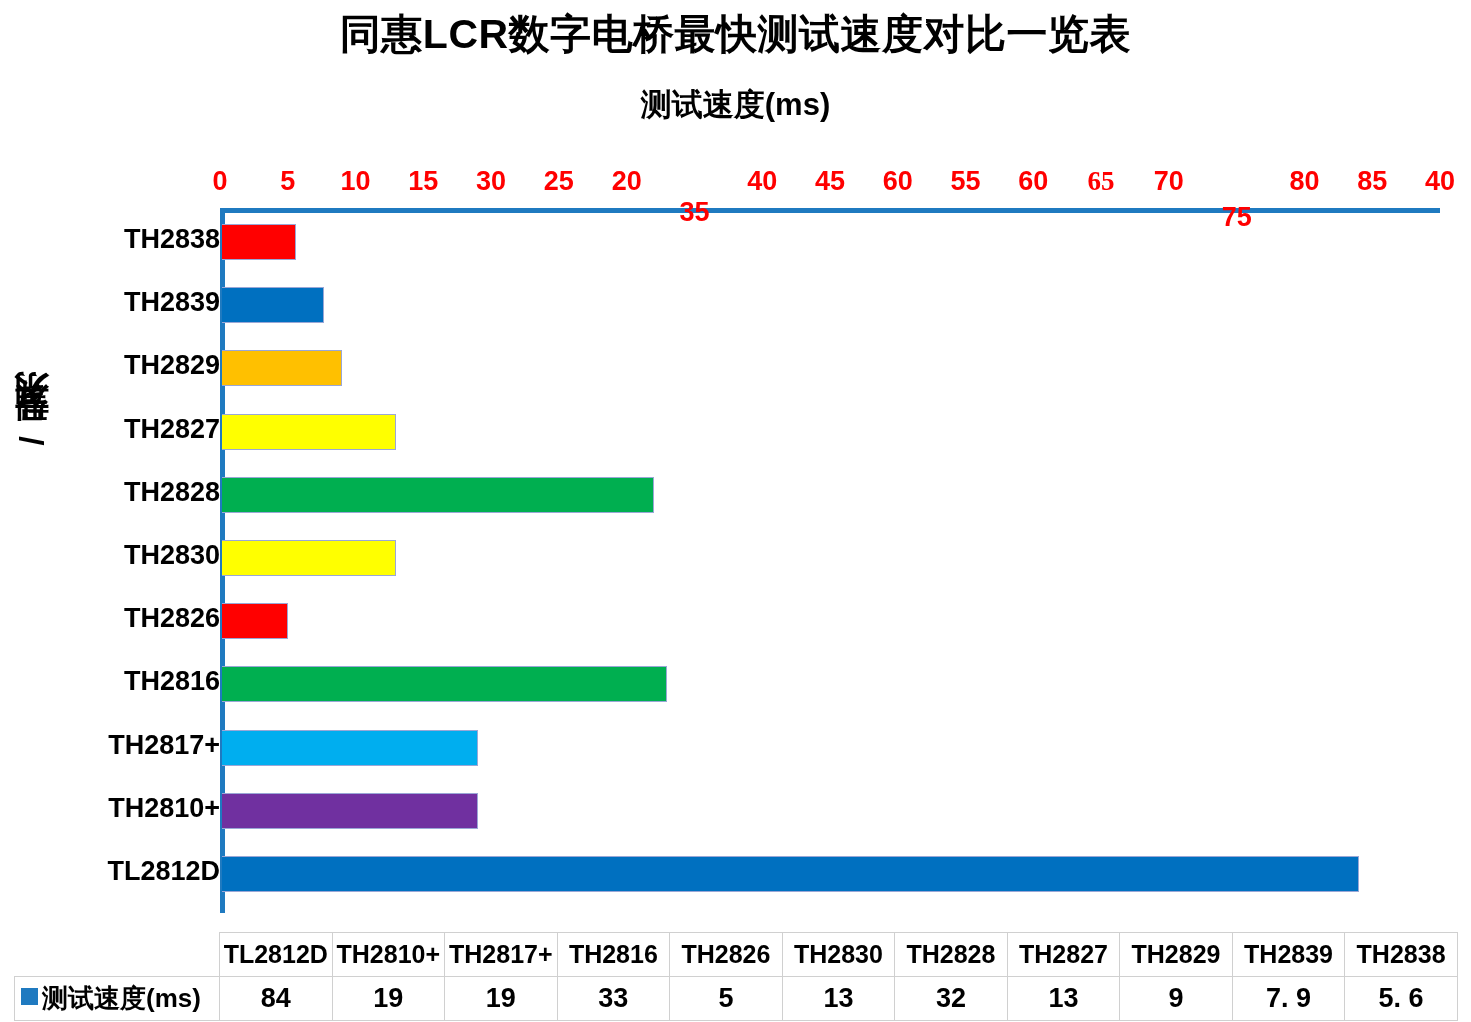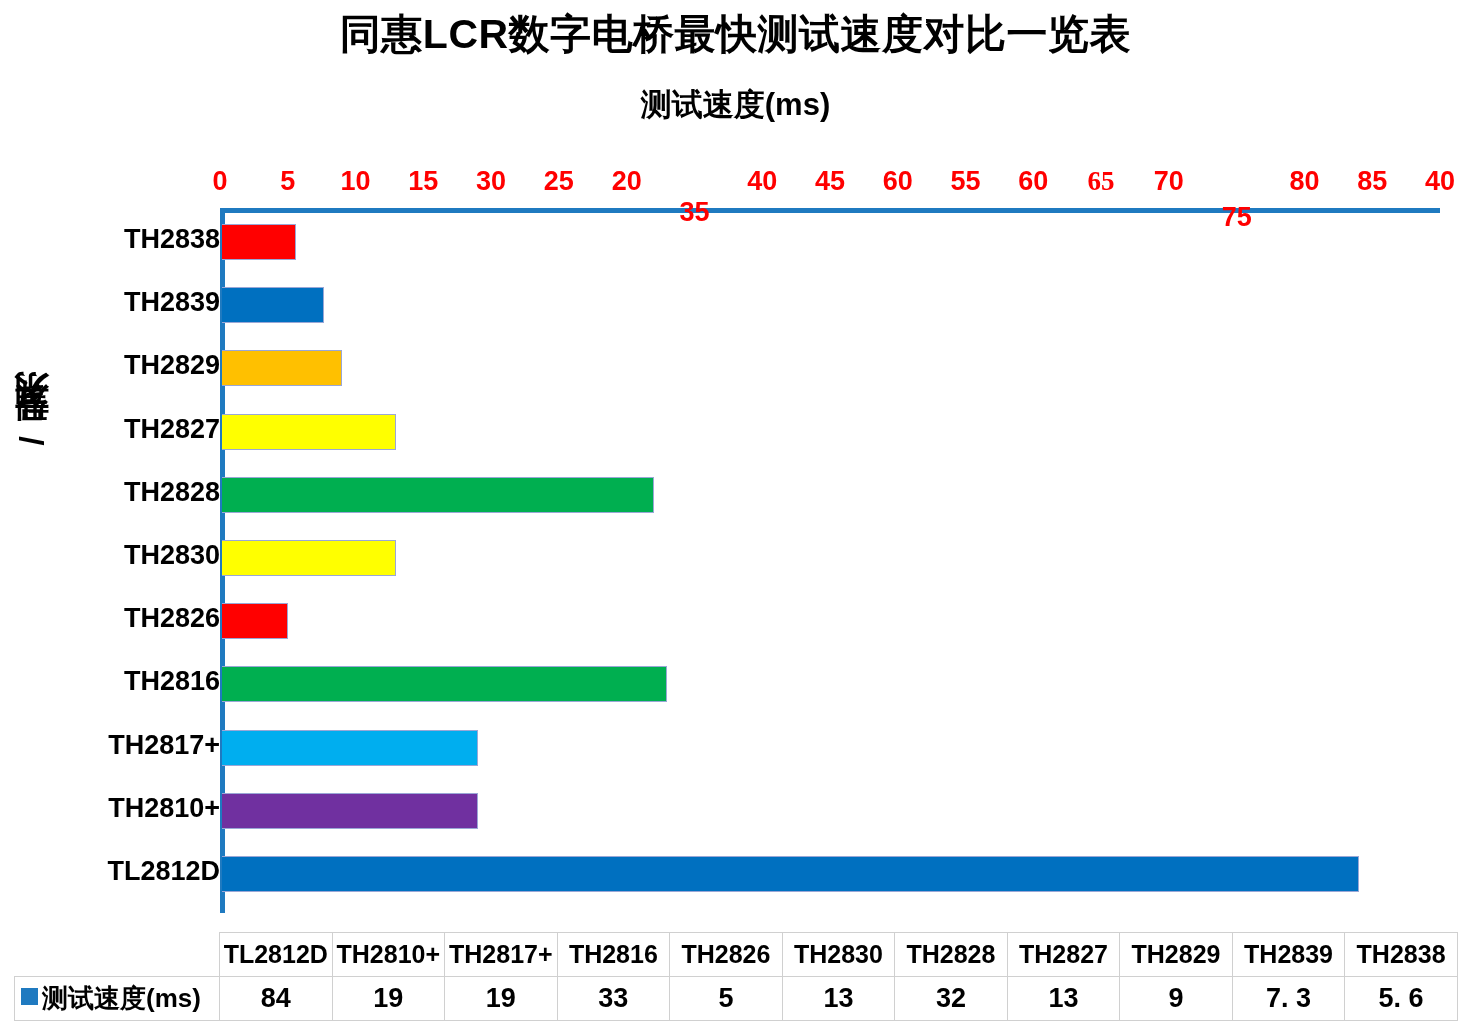--- a/index.html
+++ b/index.html
@@ -221,17 +221,17 @@
       </td>
     <td class="valcell">84</td>
         <td class="valcell">19</td>
         <td class="valcell">19</td>
         <td class="valcell">33</td>
         <td class="valcell">5</td>
         <td class="valcell">13</td>
         <td class="valcell">32</td>
         <td class="valcell">13</td>
         <td class="valcell">9</td>
-        <td class="valcell">7. 3</td>
+        <td class="valcell">7. 9</td>
         <td class="valcell">5. 6</td>
       </tr>
   </tbody>
 </table>
 
 </body></html>

